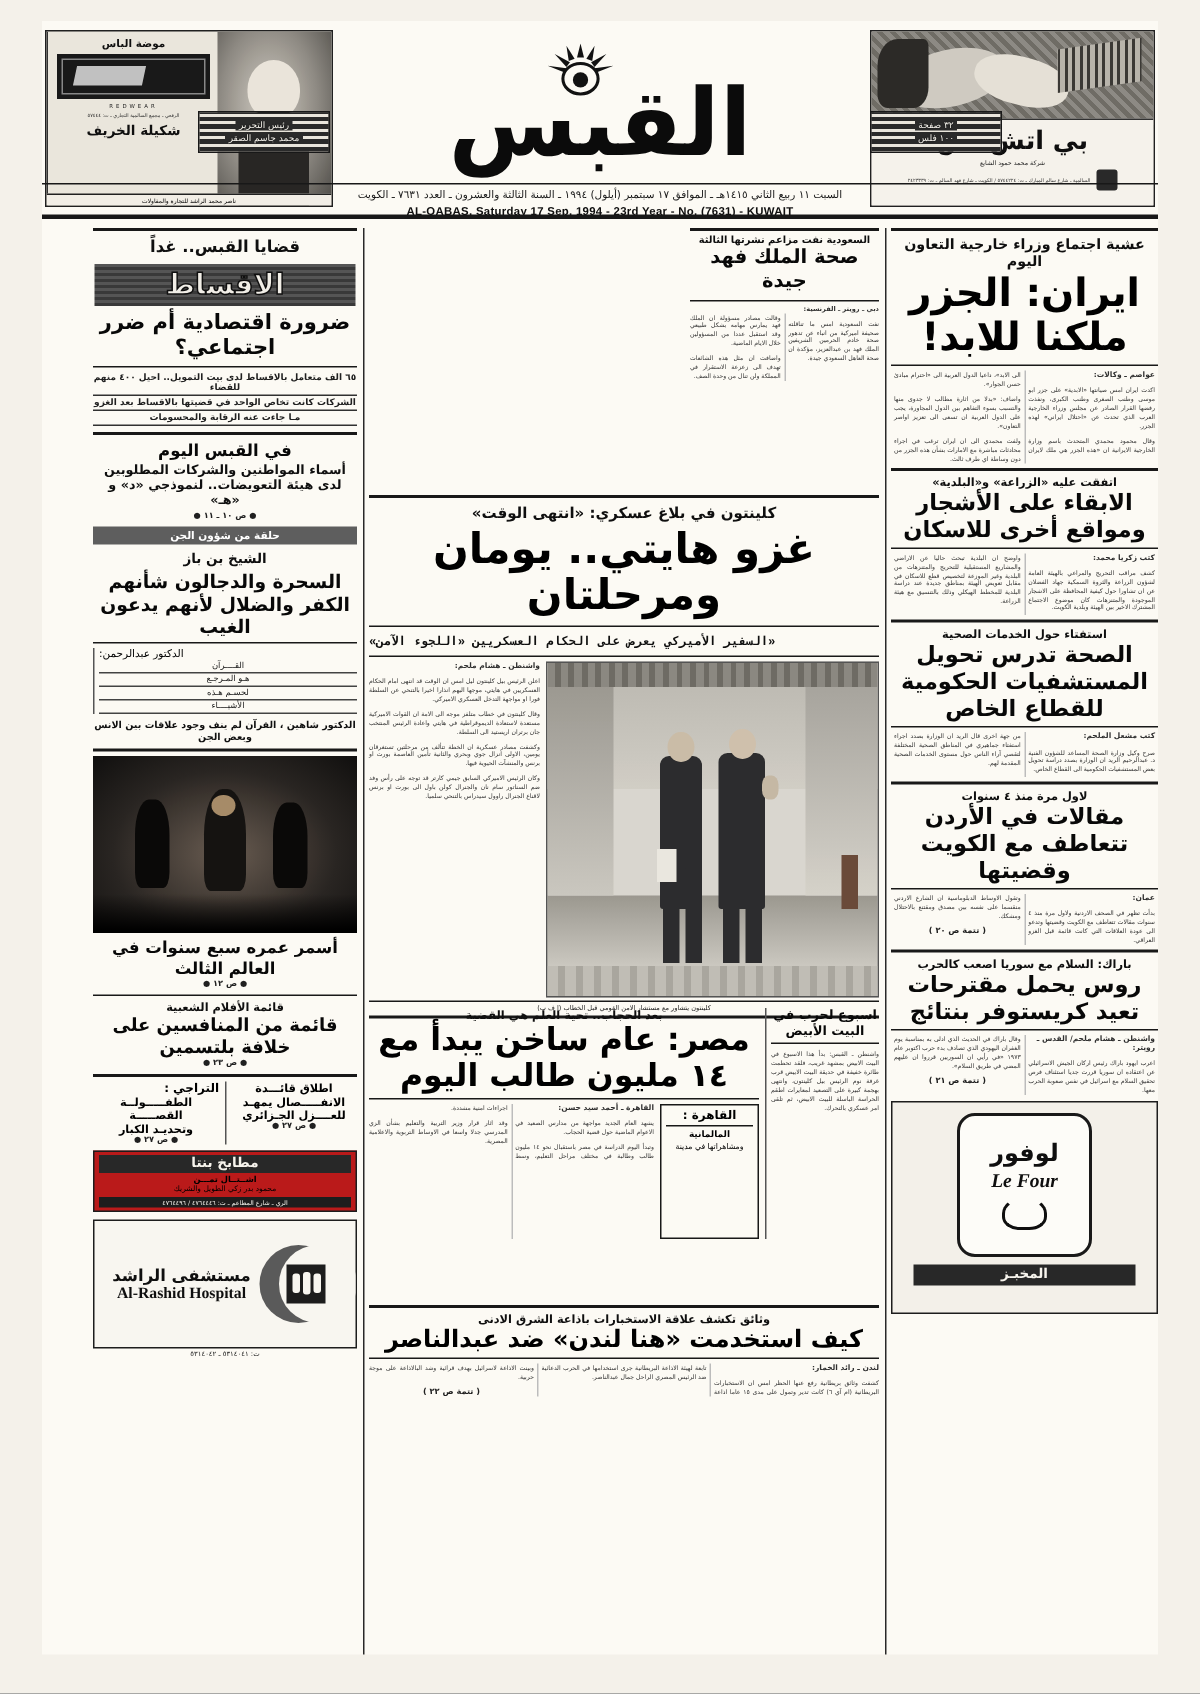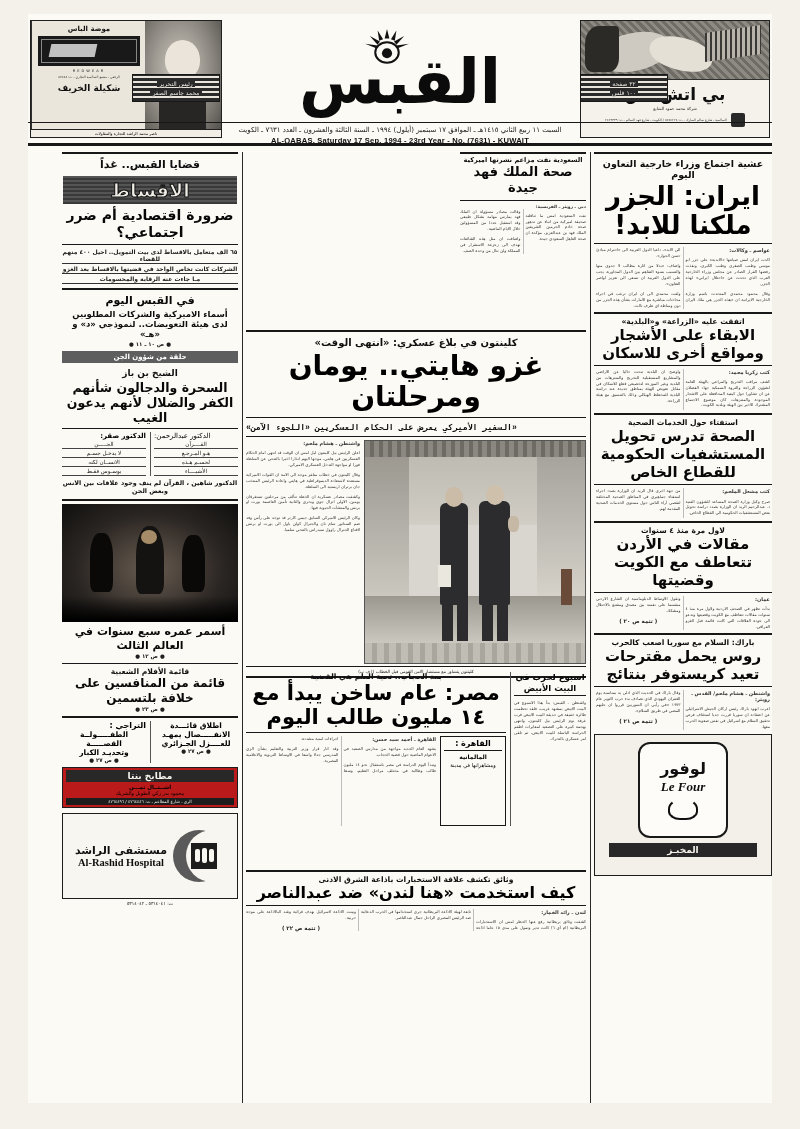--- a/index.html
+++ b/index.html
@@ -271,21 +271,21 @@
        </div>
        <div class="ar" style="background:#2a2a2a;color:#f6f3ec;font-size:9px;font-weight:bold;
                    margin:5px 14px 0;text-align:center;padding:2px 0;">المخبـز</div>
      </div>
    </div>
 
    <div class="colB">
 
      <div style="position:absolute;right:0;top:0;width:126px;">
        <div class="rule hr1" style="height:2px;margin-bottom:2px;"></div>
-       <div class="kicker-sm ar" style="font-size:6.6px;">السعودية نفت مزاعم نشرتها اميركية</div>
+       <div class="kicker-sm ar" style="font-size:6.6px;">السعودية نفت مزاعم نشرتها الثالثة</div>
        <div class="head-sm ar" style="font-size:13px;">صحة الملك فهد جيدة</div>
        <div class="rule hr1" style="margin:3px 0;"></div>
        <div class="byline ar" style="font-size:4.4px;">دبي ـ رويتر ـ الفرنسية:</div>
        <div class="colsplit2">
          <p class="tiny ar">نفت السعودية امس ما تناقلته صحيفة اميركية من انباء عن تدهور صحة خادم الحرمين الشريفين الملك فهد بن عبدالعزيز، مؤكدة ان صحة العاهل السعودي جيدة.</p>
          <p class="tiny ar">وقالت مصادر مسؤولة ان الملك فهد يمارس مهامه بشكل طبيعي وقد استقبل عددا من المسؤولين خلال الايام الماضية.</p>
          <p class="tiny ar">واضافت ان مثل هذه الشائعات تهدف الى زعزعة الاستقرار في المملكة ولن تنال من وحدة الصف.</p>
        </div>
      </div>
 
@@ -392,42 +392,35 @@
      </div>
      <div class="head-md ar" style="font-size:14px;">ضرورة اقتصادية أم ضرر اجتماعي؟</div>
      <div class="rule hr1" style="margin:3px 0 2px;"></div>
      <div class="bullet-line ar">٦٥ الف متعامل بالاقساط لدى بيت التمويل.. احيل ٤٠٠ منهم للقضاء</div>
      <div class="bullet-line ar">الشركات كانت تخاص الواحد في قضيتها بالاقساط بعد الغزو</div>
      <div class="bullet-line ar">مـا جاءت عنه الرقابة والمحسومات</div>
 
      <div class="rule hr2" style="margin:4px 0;"></div>
 
      <div class="head-sm ar" style="font-size:11px;">في القبس اليوم</div>
-     <div class="ar" style="font-size:8.5px;font-weight:bold;margin-top:2px;color:#111;">أسماء الاميركية والشركات المطلوبين</div>
+     <div class="ar" style="font-size:8.5px;font-weight:bold;margin-top:2px;color:#111;">أسماء المواطنين والشركات المطلوبين</div>
      <div class="ar" style="font-size:8.5px;font-weight:bold;color:#111;">لدى هيئة التعويضات.. لنموذجي «د» و «هـ»</div>
      <div class="refline ar" style="margin-top:2px;">● ص ١٠ ـ ١١ ●</div>
 
      <div class="shadebar ar" style="margin:4px 0 3px;">حلقة من شؤون الجن</div>
      <div class="kicker ar" style="font-size:9px;">الشيخ بن باز</div>
      <div class="head-md ar" style="font-size:12.5px;">السحرة والدجالون شأنهم الكفر والضلال لأنهم يدعون الغيب</div>
      <div class="rule hr1" style="margin:3px 0;"></div>
      <div style="display:flex;gap:4px;">
        <div style="flex:1;border-left:1px solid #555;padding-left:3px;">
          <div class="ar" style="font-size:7px;font-weight:normal;text-align:left;">الدكتور عبدالرحمن:</div>
          <div class="rowtbl ar">القــــرآن</div>
          <div class="rowtbl ar">هـو المـرجـع</div>
          <div class="rowtbl ar">لحسـم هـذه</div>
          <div class="rowtbl ar">الأشيــــاء</div>
-       </div>
-       <div style="flex:1;">
-         <div class="ar" style="font-size:7px;font-weight:bold;text-align:right;">الدكتور صقر:</div>
-         <div class="rowtbl ar">الجـــــن</div>
-         <div class="rowtbl ar">لا يدخـل جسـم</div>
-         <div class="rowtbl ar">الانســان لكنه</div>
-         <div class="rowtbl ar">يوسـوس فقـط</div>
        </div>
      </div>
      <div class="ar" style="font-size:6.4px;font-weight:bold;margin-top:3px;color:#111;">الدكتور شاهين ، القرآن لم ينف وجود علاقات بين الانس وبعض الجن</div>
 
      <div class="rule hr2" style="margin:4px 0 3px;"></div>
 
      <div class="photo2" style="height:118px;">
        <div style="position:absolute;inset:0;background:radial-gradient(ellipse at 50% 55%,#6a5d52 0%,#2b2724 60%,#121110 100%);"></div>
        <div class="fig-dark" style="left:16%;top:24%;width:13%;height:50%;border-radius:40% 40% 18% 18%;
                                     background:#0c0b0a;"></div>

